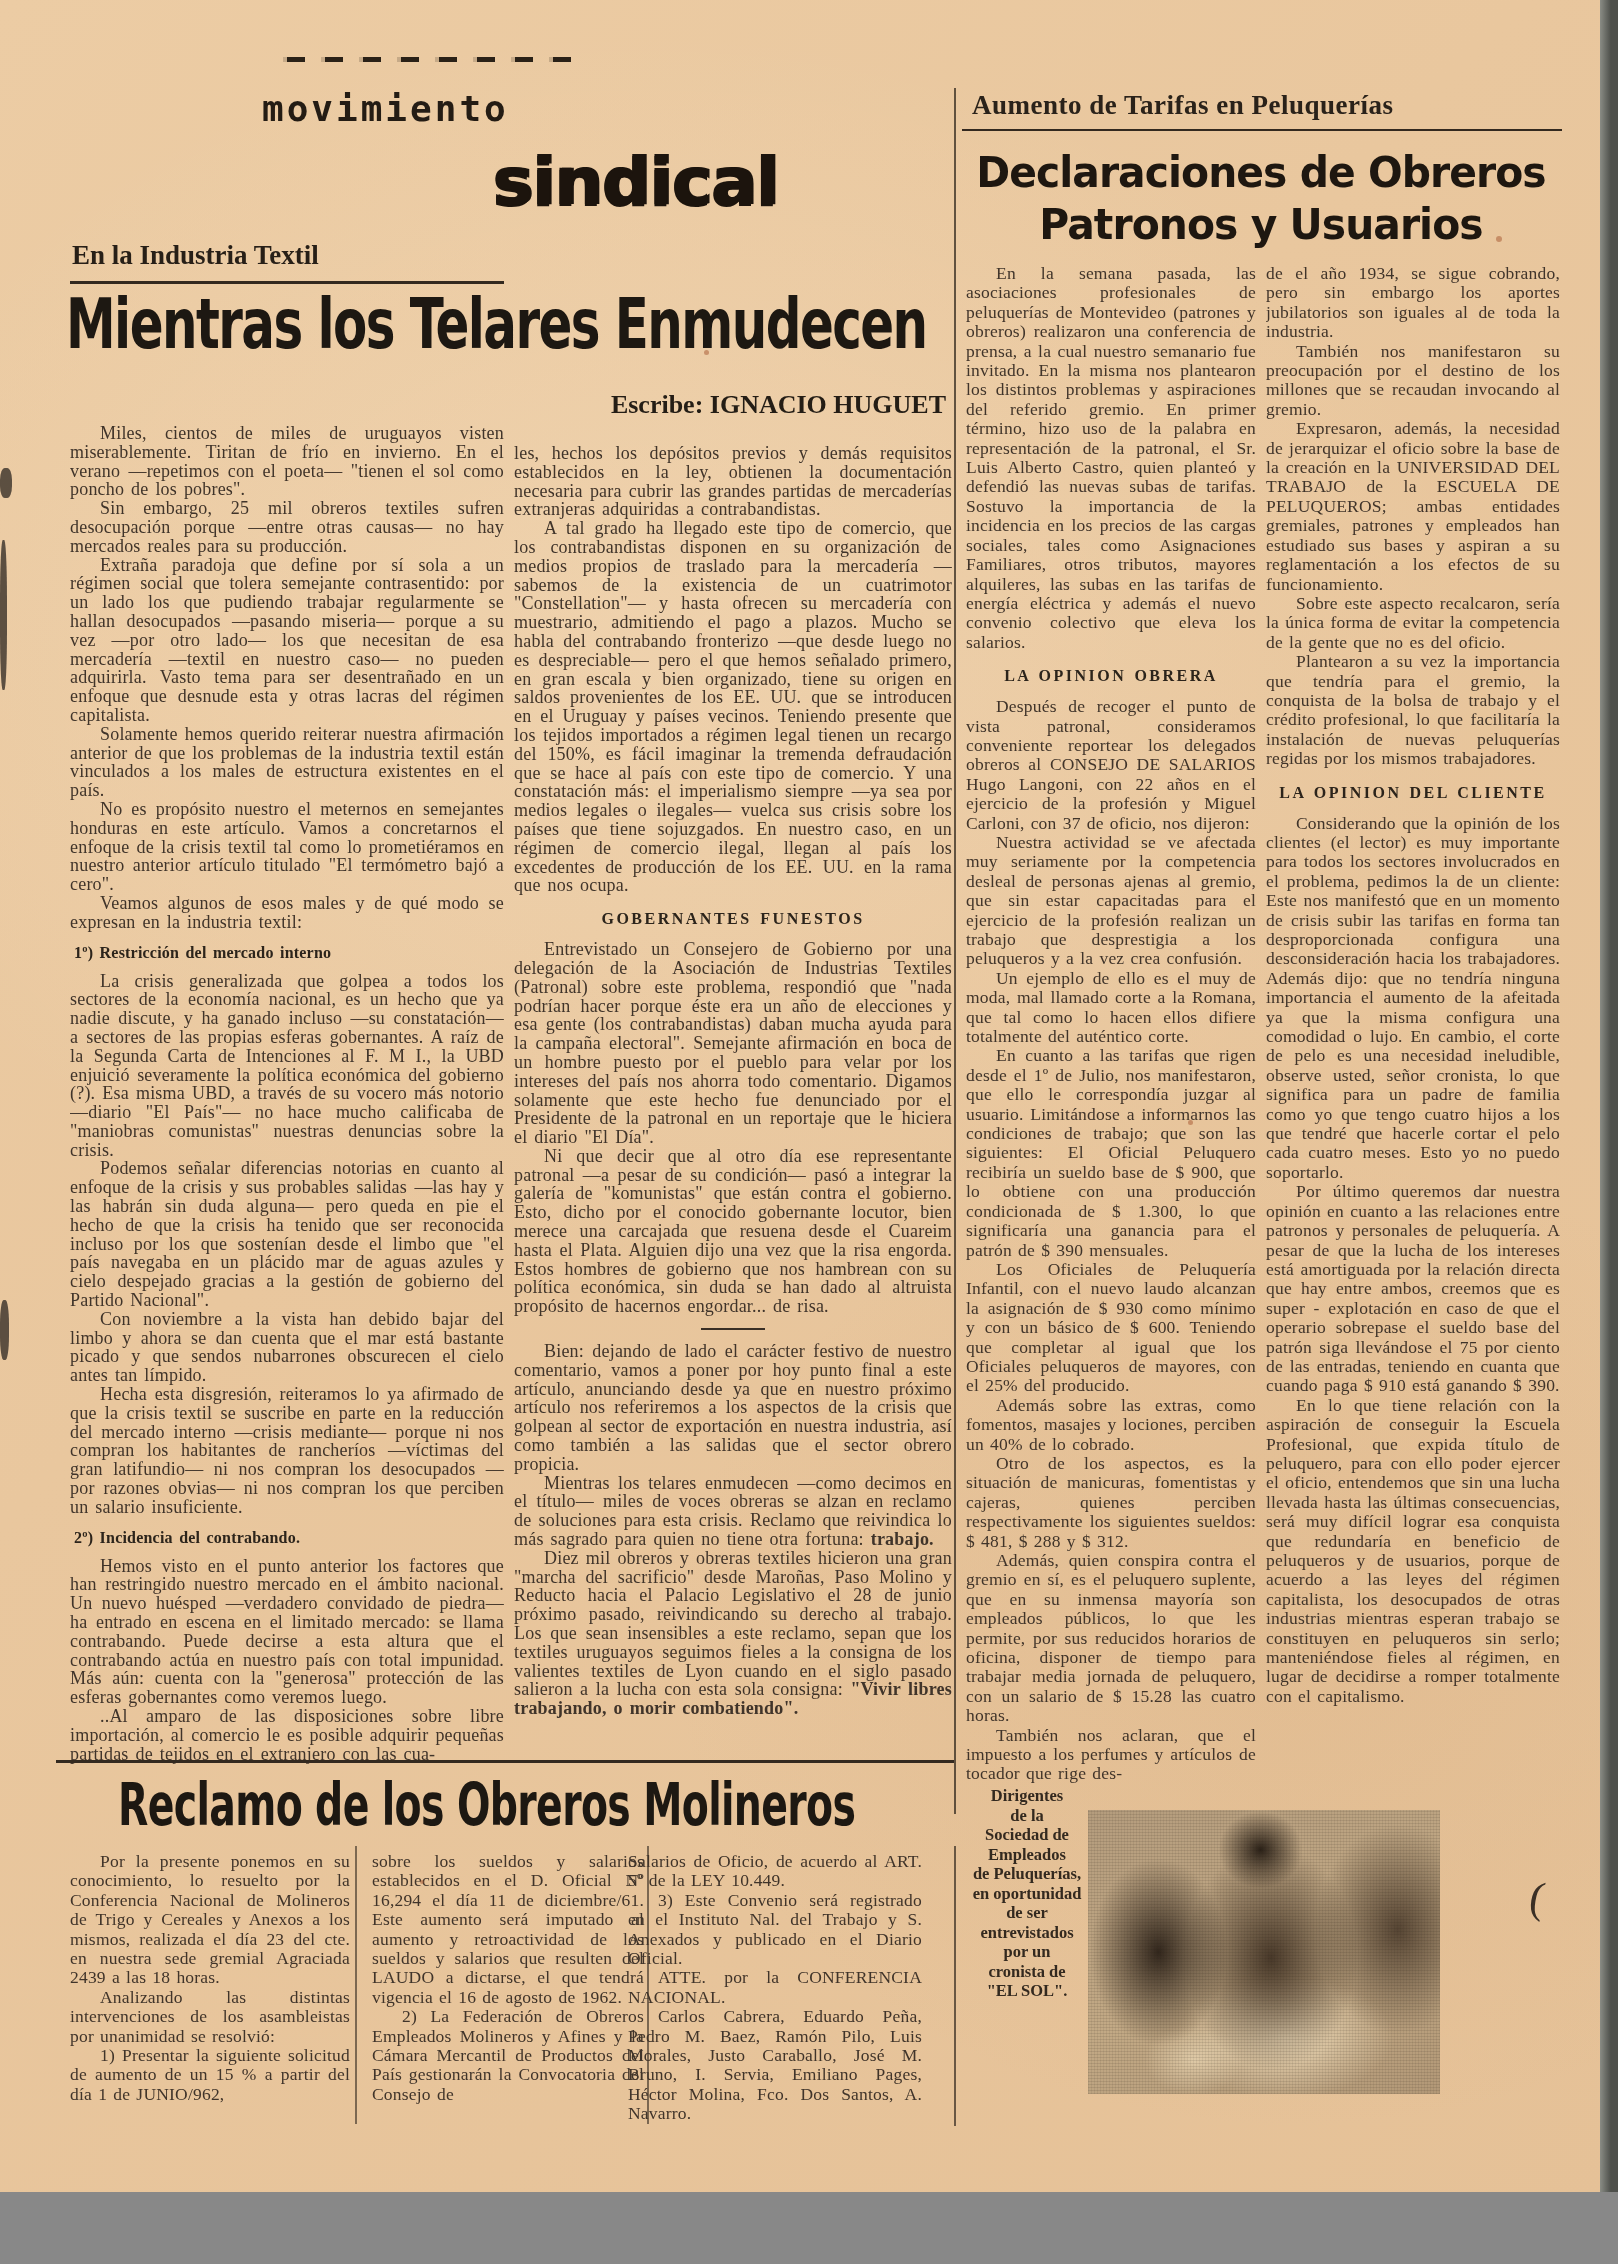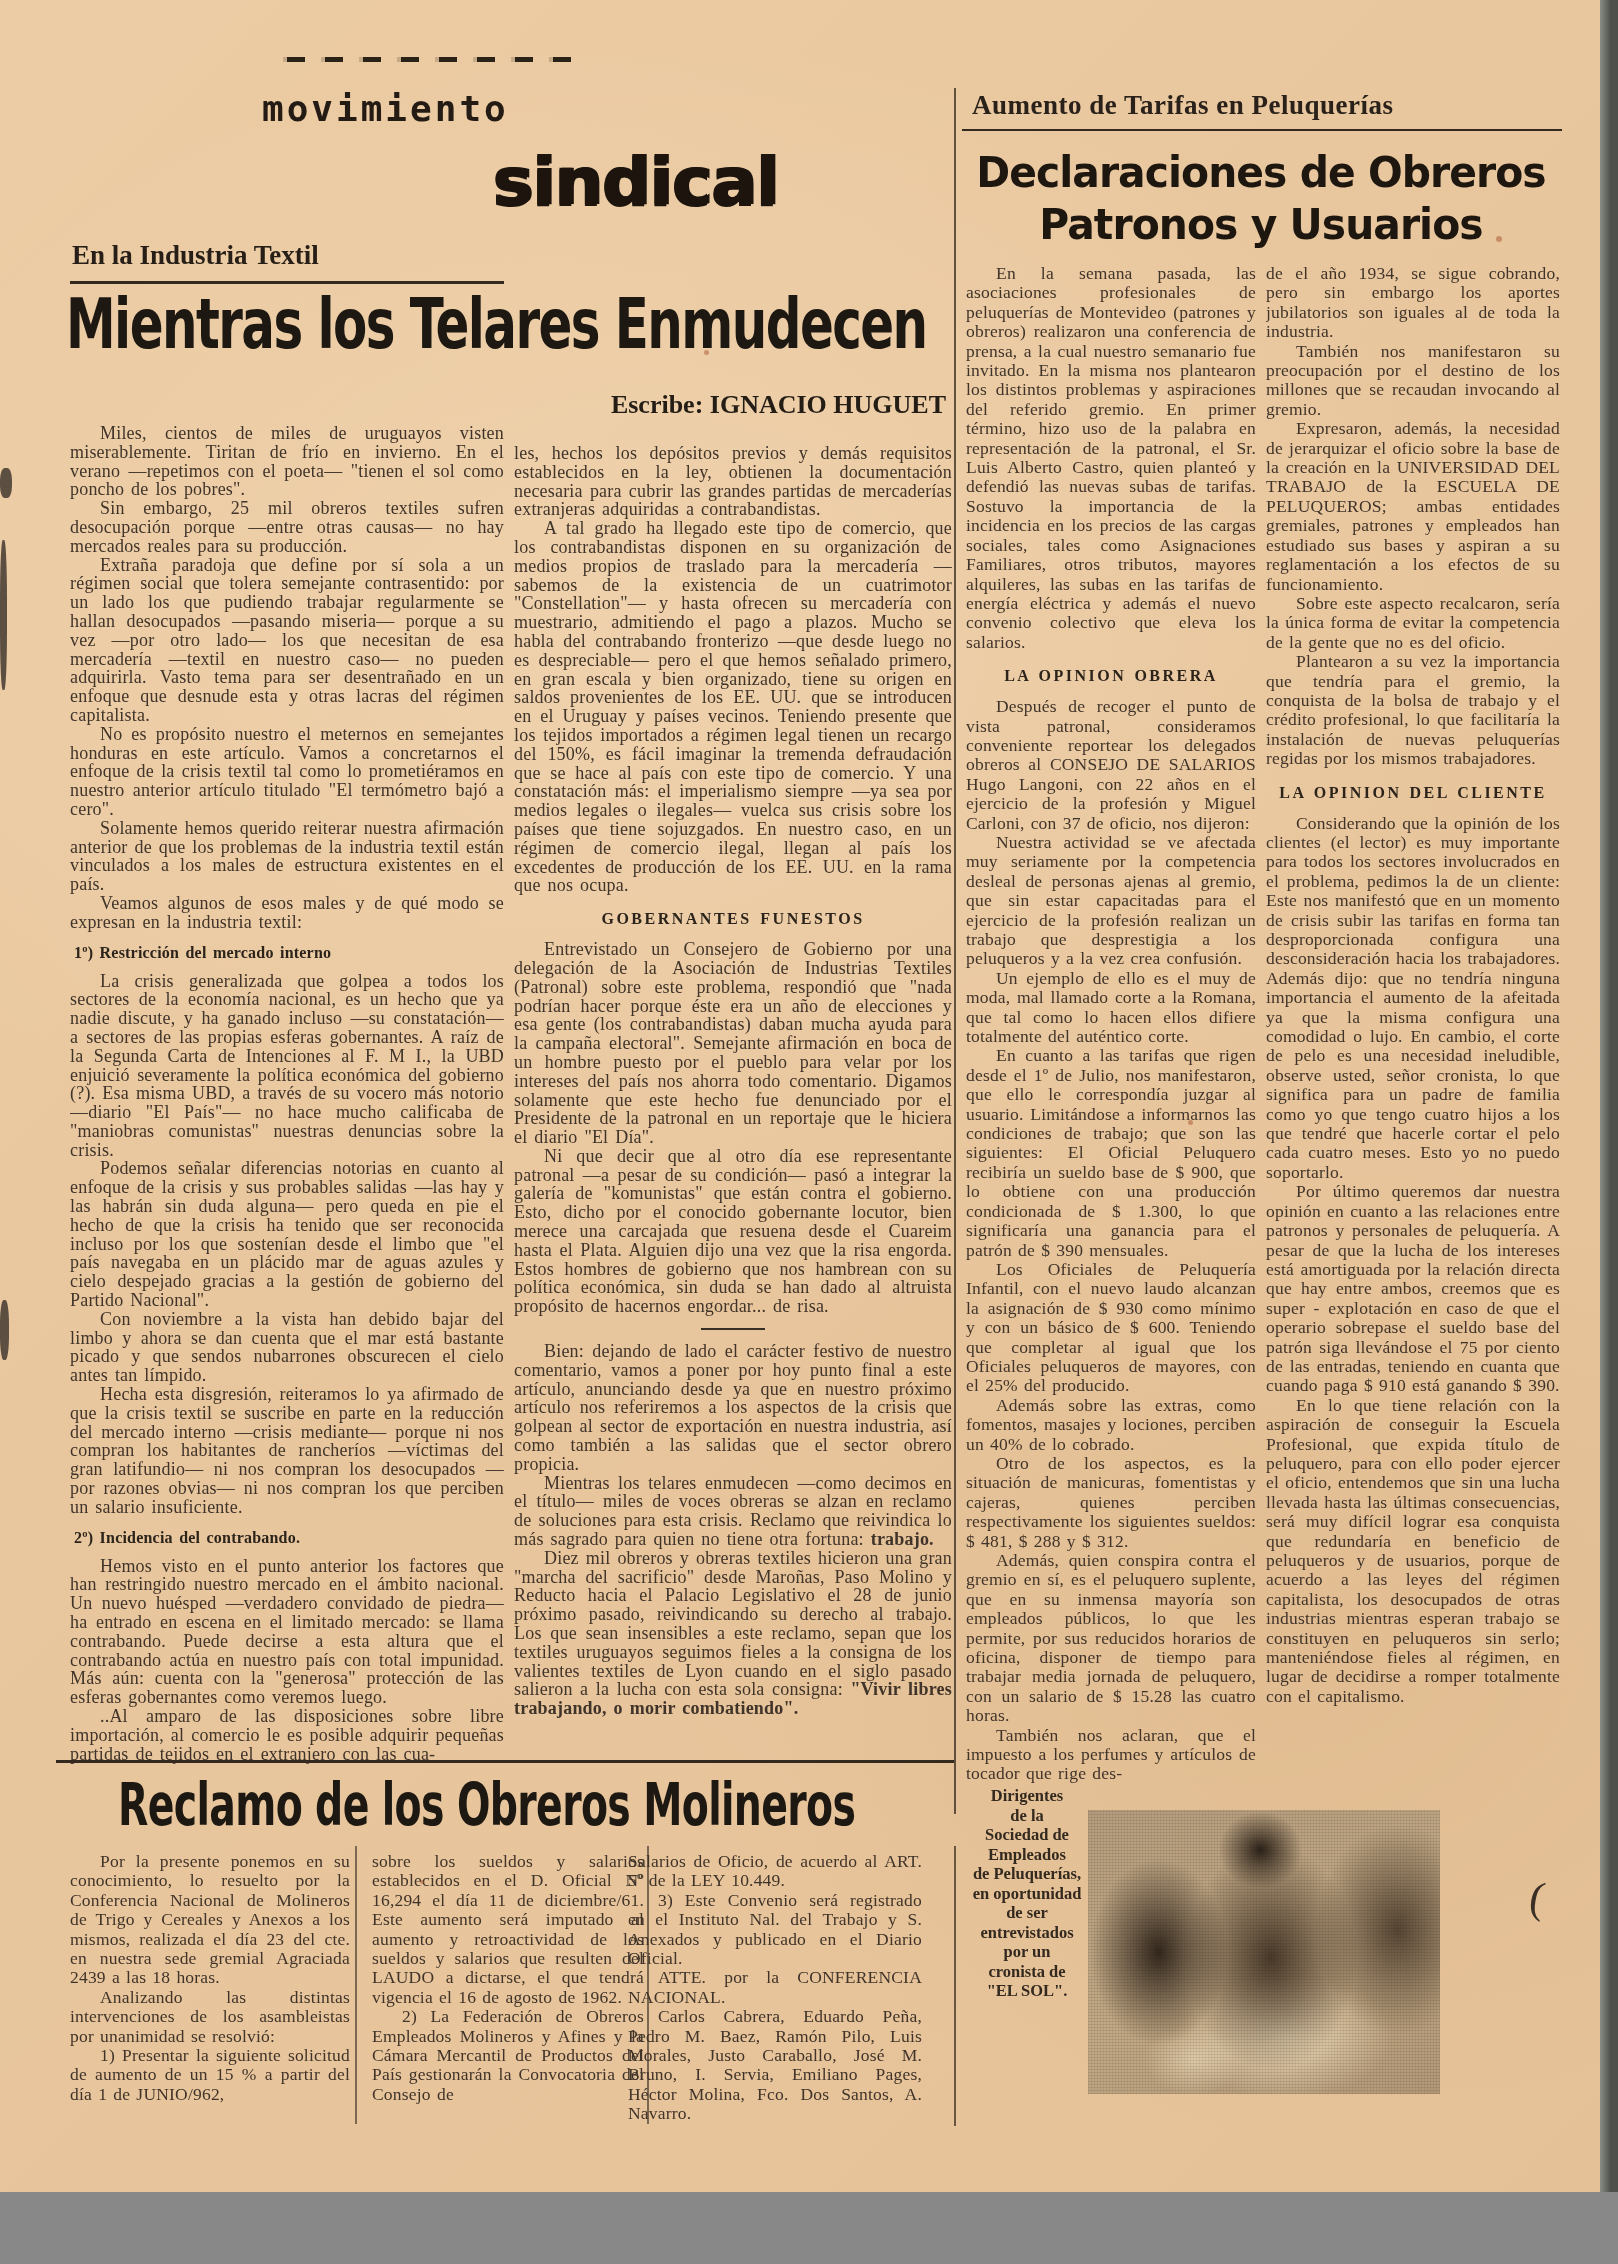--- a/index.html
+++ b/index.html
@@ -73,22 +73,22 @@
 
   <div class="abs kicker-left">En la Industria Textil</div>
   <div class="abs rule" style="left:70px; top:281px; width:434px; height:3px;"></div>
   <div class="abs main-headline">Mientras los Telares Enmudecen</div>
   <div class="abs byline">Escribe: IGNACIO HUGUET</div>
 
   <div class="col" style="left:70px; top:424px; width:434px; height:1350px;">
       <p class="p">Miles, cientos de miles de uruguayos visten miserablemente. Tiritan de frío en invierno. En el verano —repetimos con el poeta— "tienen el sol como poncho de los pobres".</p>
       <p class="p">Sin embargo, 25 mil obreros textiles sufren desocupación porque —entre otras causas— no hay mercados reales para su producción.</p>
       <p class="p">Extraña paradoja que define por sí sola a un régimen social que tolera semejante contrasentido: por un lado los que pudiendo trabajar regularmente se hallan desocupados —pasando miseria— porque a su vez —por otro lado— los que necesitan de esa mercadería —textil en nuestro caso— no pueden adquirirla. Vasto tema para ser desentrañado en un enfoque que desnude esta y otras lacras del régimen capitalista.</p>
+      <p class="p">Solamente hemos querido reiterar nuestra afirmación anterior de que los problemas de la industria textil están vinculados a los males de estructura existentes en el país.</p>
       <p class="p">No es propósito nuestro el meternos en semejantes honduras en este artículo. Vamos a concretarnos el enfoque de la crisis textil tal como lo prometiéramos en nuestro anterior artículo titulado "El termómetro bajó a cero".</p>
-      <p class="p">Solamente hemos querido reiterar nuestra afirmación anterior de que los problemas de la industria textil están vinculados a los males de estructura existentes en el país.</p>
       <p class="p">Veamos algunos de esos males y de qué modo se expresan en la industria textil:</p>
       <h4 class="sub">1º)  Restricción del mercado interno</h4>
       <p class="p">La crisis generalizada que golpea a todos los sectores de la economía nacional, es un hecho que ya nadie discute, y ha ganado incluso —su constatación— a sectores de las propias esferas gobernantes. A raíz de la Segunda Carta de Intenciones al F. M I., la UBD enjuició severamente la política económica del gobierno (?). Esa misma UBD, a través de su vocero más notorio —diario "El País"— no hace mucho calificaba de "maniobras comunistas" nuestras denuncias sobre la crisis.</p>
       <p class="p">Podemos señalar diferencias notorias en cuanto al enfoque de la crisis y sus probables salidas —las hay y las habrán sin duda alguna— pero queda en pie el hecho de que la crisis ha tenido que ser reconocida incluso por los que sostenían desde el limbo que "el país navegaba en un plácido mar de aguas azules y cielo despejado gracias a la gestión de gobierno del Partido Nacional".</p>
       <p class="p">Con noviembre a la vista han debido bajar del limbo y ahora se dan cuenta que el mar está bastante picado y que sendos nubarrones obscurecen el cielo antes tan límpido.</p>
       <p class="p">Hecha esta disgresión, reiteramos lo ya afirmado de que la crisis textil se suscribe en parte en la reducción del mercado interno —crisis mediante— porque ni nos compran los habitantes de rancheríos —víctimas del gran latifundio— ni nos compran los desocupados —por razones obvias— ni nos compran los que perciben un salario insuficiente.</p>
       <h4 class="sub">2º)  Incidencia del contrabando.</h4>
       <p class="p">Hemos visto en el punto anterior los factores que han restringido nuestro mercado en el ámbito nacional. Un nuevo huésped —verdadero convidado de piedra— ha entrado en escena en el limitado mercado: se llama contrabando. Puede decirse a esta altura que el contrabando actúa en nuestro país con total impunidad. Más aún: cuenta con la "generosa" protección de las esferas gobernantes como veremos luego.</p>
       <p class="p">..Al amparo de las disposiciones sobre libre importación, al comercio le es posible adquirir pequeñas partidas de tejidos en el extranjero con las cua-</p>
     </div>

